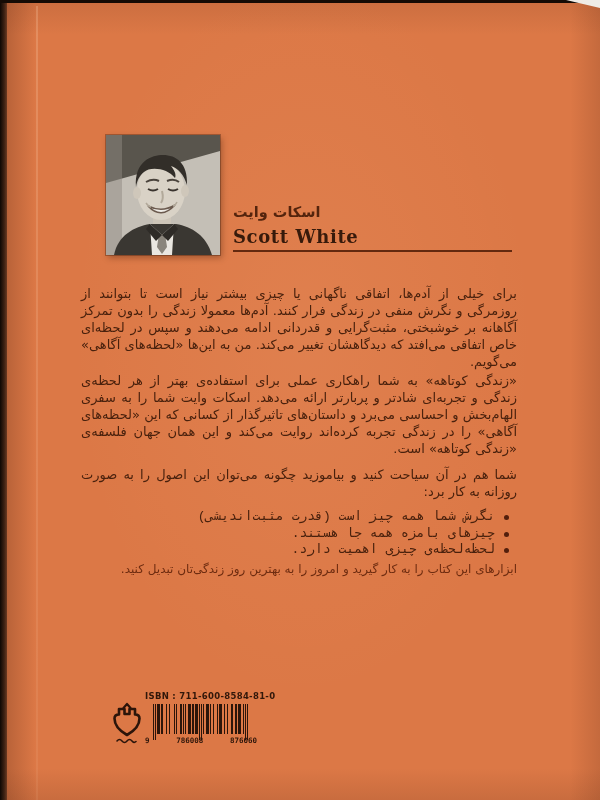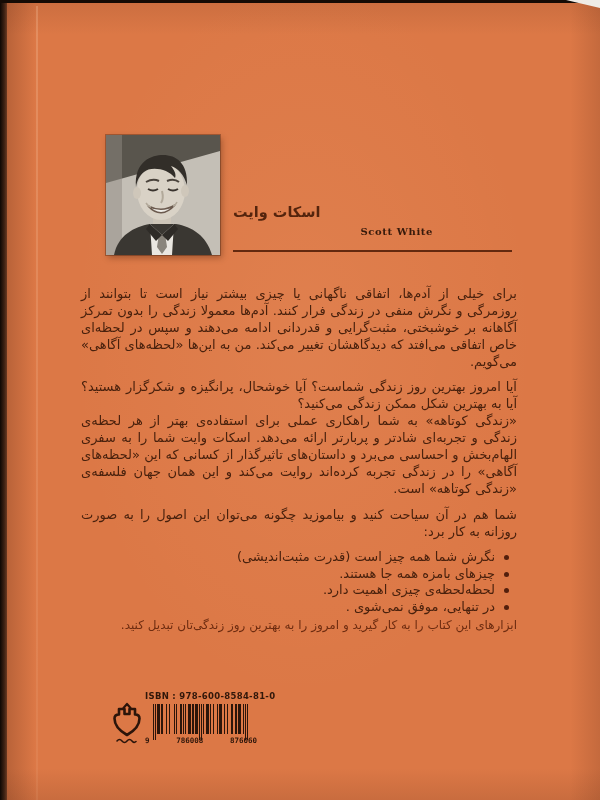--- a/index.html
+++ b/index.html
@@ -28,34 +28,34 @@
   
   .photo{position:absolute;left:100px;top:132px;width:114px;height:120px;
     box-shadow:0 0 0 1px rgba(60,30,15,.35), 2px 3px 6px rgba(60,25,10,.35);
     background:#c7c2ba;overflow:hidden;}
   .photo svg{display:block;}
 
   
   .author-fa{position:absolute;left:227px;top:201px;width:200px;
     font-size:14.5px;font-weight:bold;color:#54240d;direction:rtl;text-align:left;}
   .author-en{position:absolute;left:227px;top:223px;width:200px;
-    font-family:"DejaVu Serif",serif;font-size:10px;font-weight:bold;
-    letter-spacing:.6px;color:#371a0b;text-align:right;}
+    font-family:"DejaVu Serif",serif;font-size:18px;font-weight:bold;
+    letter-spacing:.6px;color:#371a0b;}
   .rule{position:absolute;left:227px;top:247px;width:279px;height:2px;background:#63290f;}
 
   
   .body-text{position:absolute;left:75px;top:282px;width:436px;
     direction:rtl;text-align:justify;color:#49210d;
     font-size:13px;line-height:17px;}
   .body-text p{margin:0 0 2px;}
   .body-text p.gap{margin-bottom:9px;}
   .body-text p.tight{margin-bottom:0;}
 
   .principles{padding:0 8px 0 0;margin:1px 0 0;}
-  .principle{display:flex;align-items:flex-start;line-height:16.5px;}
+  .principle{display:flex;align-items:flex-start;line-height:16.5px;font-family:Liberation Mono, monospace;}
   .dot{flex:0 0 auto;width:5px;height:5px;border-radius:50%;background:#531f0c;
     margin:6px 0 0 9px;}
   .principle .txt{flex:1 1 auto;}
 
   .closing{margin-top:2px;font-size:12px;color:#6e2c10;line-height:16px;}
 
   
   .publisher-logo{position:absolute;left:103px;top:699px;width:36px;height:44px;}
   .isbn-label{position:absolute;left:139px;top:688px;width:110px;
     font-size:8.5px;letter-spacing:.3px;color:#31170a;font-weight:bold;
@@ -108,56 +108,51 @@
         <path d="M44,89 L56,100 L50,106 L40,94 Z" fill="#2e2b27"></path>
         <path d="M68,89 L56,100 L62,106 L72,94 Z" fill="#2e2b27"></path>
       </svg>
     </div>
 
     <div class="author-fa">اسکات وایت</div>
     <div class="author-en">Scott White</div>
     <div class="rule"></div>
 
     <div class="body-text">
-      <p class="gap" style="margin-bottom:8px">برای خیلی از آدم‌ها، اتفاقی ناگهانی یا چیزی بیشتر نیاز است تا بتوانند از روزمرگی و نگرش منفی در زندگی فرار کنند. آدم‌ها معمولا زندگی را بدون تمرکز آگاهانه بر خوشبختی، مثبت‌گرایی و قدردانی ادامه می‌دهند و سپس در لحظه‌ای خاص اتفاقی می‌افتد که دیدگاهشان تغییر می‌کند. من به این‌ها «لحظه‌های آگاهی» می‌گویم.</p>
-      <p class="tight">آیا امروز بهترین روز زندگی شماست؟ آیا خوشحال، پرانگیزه و شکرگزار هستید؟ آیا به بهترین شکل ممکن زندگی می‌کنید؟</p>
+      <p class="gap" style="margin-bottom:2px">برای خیلی از آدم‌ها، اتفاقی ناگهانی یا چیزی بیشتر نیاز است تا بتوانند از روزمرگی و نگرش منفی در زندگی فرار کنند. آدم‌ها معمولا زندگی را بدون تمرکز آگاهانه بر خوشبختی، مثبت‌گرایی و قدردانی ادامه می‌دهند و سپس در لحظه‌ای خاص اتفاقی می‌افتد که دیدگاهشان تغییر می‌کند. من به این‌ها «لحظه‌های آگاهی» می‌گویم.</p>
       <p class="gap">«زندگی کوتاهه» به شما راهکاری عملی برای استفاده‌ی بهتر از هر لحظه‌ی زندگی و تجربه‌ای شادتر و پربارتر ارائه می‌دهد. اسکات وایت شما را به سفری الهام‌بخش و احساسی می‌برد و داستان‌های تاثیرگذار از کسانی که این «لحظه‌های آگاهی» را در زندگی تجربه کرده‌اند روایت می‌کند و این همان جهان فلسفه‌ی «زندگی کوتاهه» است.</p>
       <p class="gap">شما هم در آن سیاحت کنید و بیاموزید چگونه می‌توان این اصول را به صورت روزانه به کار برد:</p>
 
       <div class="principles">
         <div class="principle">
           <span class="dot"></span>
           <span class="txt">نگرش شما همه چیز است (قدرت مثبت‌اندیشی)</span>
         </div>
         <div class="principle">
           <span class="dot"></span>
           <span class="txt">چیزهای بامزه همه جا هستند.</span>
         </div>
         <div class="principle">
           <span class="dot"></span>
           <span class="txt">لحظه‌لحظه‌ی چیزی اهمیت دارد.</span>
         </div>
-        <div class="principle">
-          <span class="dot"></span>
-          <span class="txt">در تنهایی، موفق نمی‌شوی .</span>
-        </div>
       </div>
 
       <div class="closing">ابزارهای این کتاب را به کار گیرید و امروز را به بهترین روز زندگی‌تان تبدیل کنید.</div>
     </div>
 
     <svg class="publisher-logo" viewBox="0 0 36 44">
       <g stroke="#2c150a" fill="none" stroke-linecap="round" stroke-linejoin="round">
         <path d="M18,2 L14.5,6 M18,2 L21.5,6" stroke-width="2.2"></path>
         <path d="M10,7 H15.5 V12 H20.5 V7 H26 V12.5 C29,12.5 30.5,13.5 30.5,16.5 C30.5,23 26,28.5 18,33 C10,28.5 5.5,23 5.5,16.5 C5.5,13.5 7,12.5 10,12.5 Z" stroke-width="2.6"></path>
         <path d="M8,39 q2.5,-3 5,0 q2.5,3 5,0 q2.5,-3 5,0 q2,2.5 4,0.5" stroke-width="1.6"></path>
       </g>
     </svg>
 
-    <div class="isbn-label">ISBN : 978-600-8584-81-0</div>
+    <div class="isbn-label">ISBN : 711-600-8584-81-0</div>
     <div class="barcode" id="barcode"><span class="bar on tall"></span><span class="bar tall"></span><span class="bar on tall"></span><span class="bar"></span><span class="bar on"></span><span class="bar on"></span><span class="bar on"></span><span class="bar"></span><span class="bar on"></span><span class="bar on"></span><span class="bar"></span><span class="bar"></span><span class="bar"></span><span class="bar on"></span><span class="bar"></span><span class="bar"></span><span class="bar on"></span><span class="bar"></span><span class="bar"></span><span class="bar"></span><span class="bar"></span><span class="bar on"></span><span class="bar"></span><span class="bar on"></span><span class="bar"></span><span class="bar"></span><span class="bar"></span><span class="bar on"></span><span class="bar on"></span><span class="bar"></span><span class="bar on"></span><span class="bar"></span><span class="bar on"></span><span class="bar"></span><span class="bar"></span><span class="bar on"></span><span class="bar on"></span><span class="bar on"></span><span class="bar"></span><span class="bar on"></span><span class="bar on"></span><span class="bar"></span><span class="bar on"></span><span class="bar on"></span><span class="bar on"></span><span class="bar tall"></span><span class="bar on tall"></span><span class="bar tall"></span><span class="bar on tall"></span><span class="bar tall"></span><span class="bar on"></span><span class="bar"></span><span class="bar"></span><span class="bar on"></span><span class="bar on"></span><span class="bar on"></span><span class="bar"></span><span class="bar on"></span><span class="bar"></span><span class="bar"></span><span class="bar on"></span><span class="bar"></span><span class="bar"></span><span class="bar"></span><span class="bar on"></span><span class="bar"></span><span class="bar on"></span><span class="bar on"></span><span class="bar on"></span><span class="bar"></span><span class="bar"></span><span class="bar on"></span><span class="bar"></span><span class="bar"></span><span class="bar on"></span><span class="bar"></span><span class="bar"></span><span class="bar"></span><span class="bar on"></span><span class="bar on"></span><span class="bar"></span><span class="bar"></span><span class="bar on"></span><span class="bar on"></span><span class="bar"></span><span class="bar on"></span><span class="bar on"></span><span class="bar on"></span><span class="bar"></span><span class="bar"></span><span class="bar on"></span><span class="bar"></span><span class="bar on tall"></span><span class="bar tall"></span><span class="bar on tall"></span></div>
     <div class="barcode-digits">
       <span>9</span>
       <span>786008</span>
       <span>876060</span>
     </div>
 
     <div class="spine-shadow" style="left:-6px"></div>
   </div>
 

